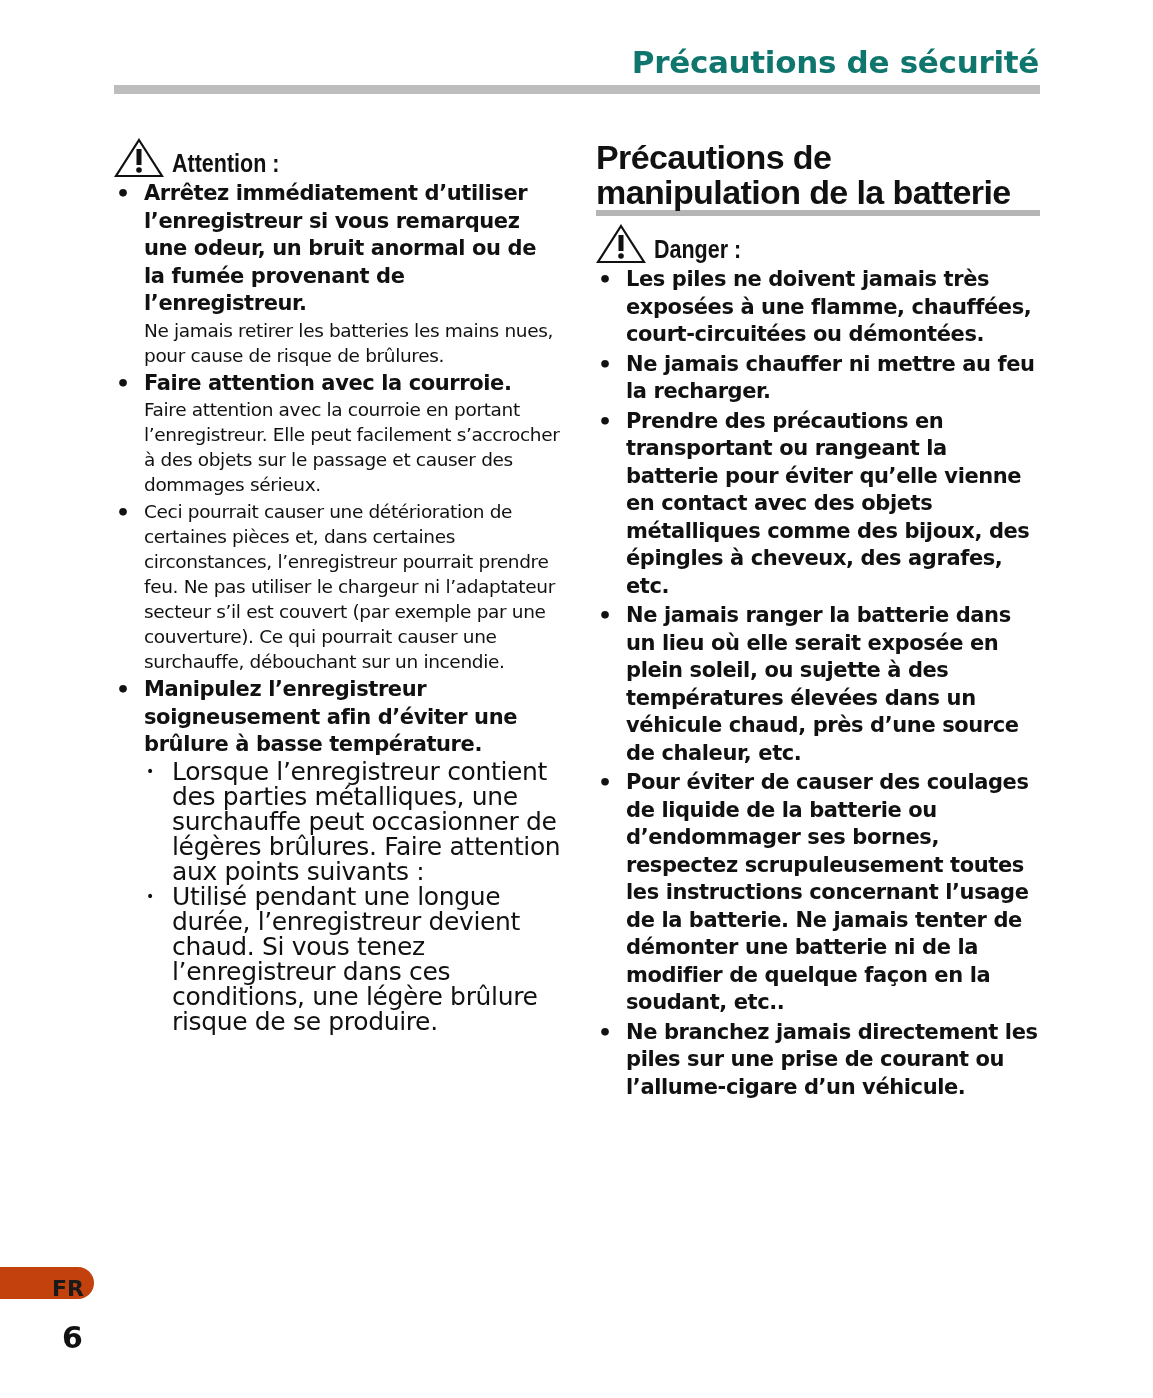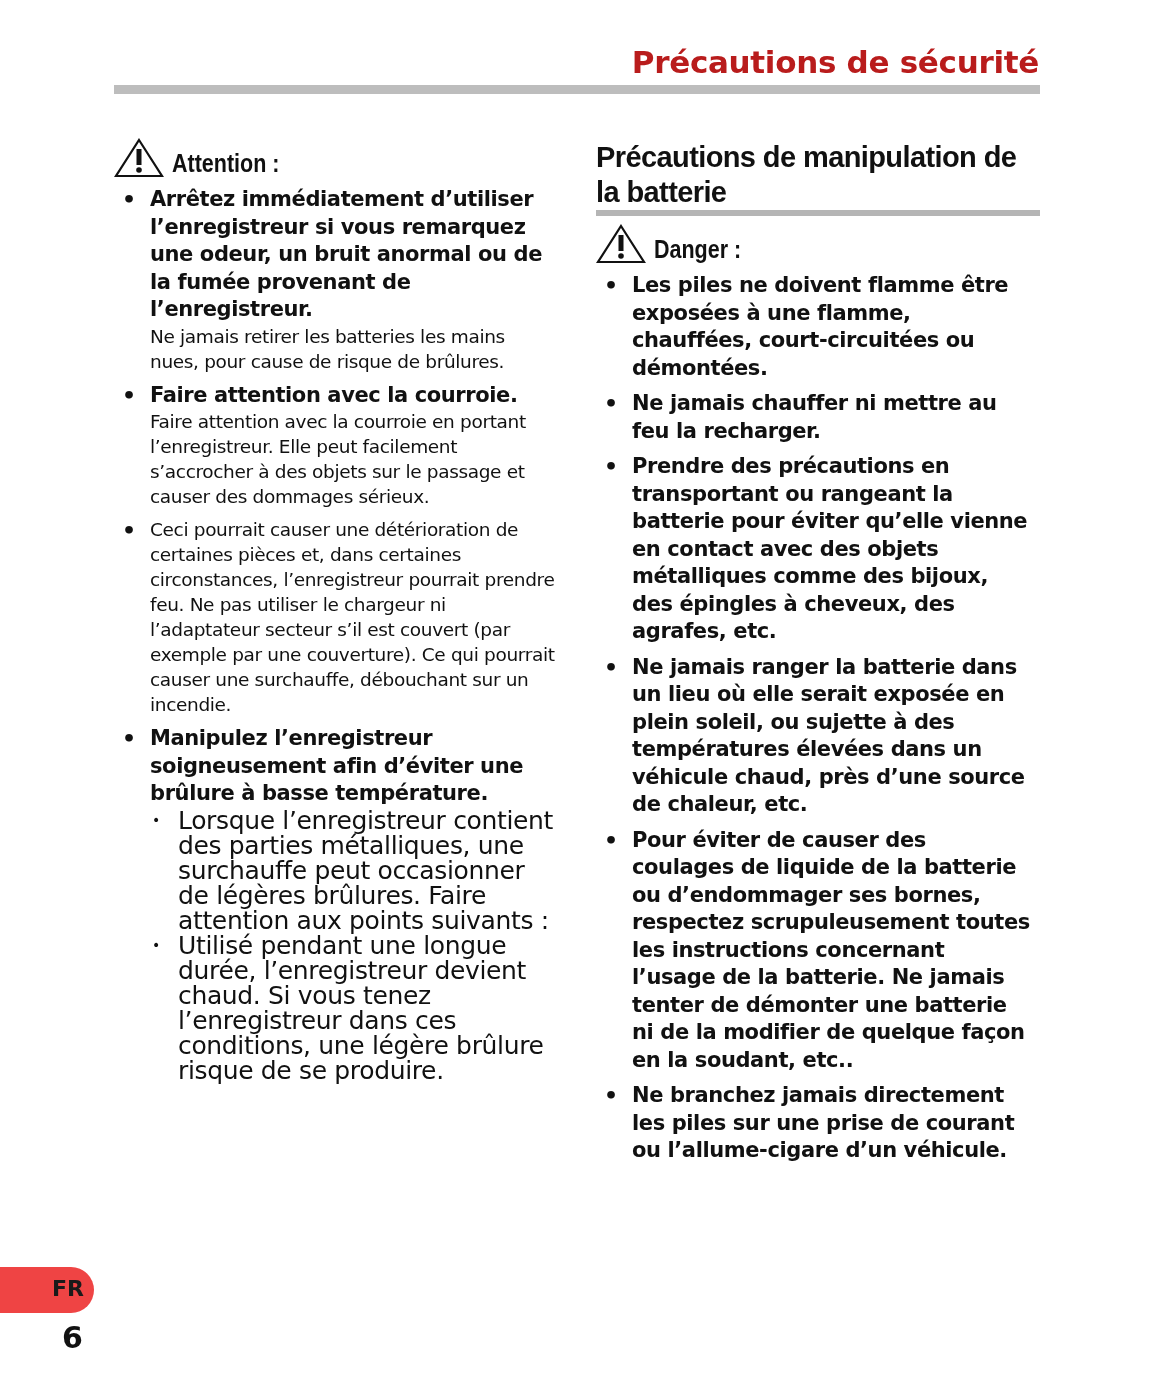--- a/index.html
+++ b/index.html
@@ -1,46 +1,46 @@
 <!DOCTYPE html>
 <html><head>
 <meta charset="utf-8">
 <style>
   html, body { margin:0; padding:0; background:#ffffff; }
   body { width:1153px; height:1398px; position:relative; overflow:hidden;
          font-family:"DejaVu Sans", "Liberation Sans", sans-serif; color:#111; }
   .page-title { position:absolute; right:114px; top:44px; font-size:31px; font-weight:bold;
-                color:#b91c1c; font-family:"DejaVu Sans", sans-serif; letter-spacing:-0.3px; }
+                color:#0f766e; font-family:"DejaVu Sans", sans-serif; letter-spacing:-0.3px; }
   .title-rule { position:absolute; left:114px; top:85px; width:926px; height:9px; background:#bdbdbd; }
 
   .col-left { position:absolute; left:114px; top:138px; width:450px; }
   .col-right { position:absolute; left:596px; top:140px; width:445px; }
 
   .warn-head { display:flex; align-items:flex-end; gap:8px; margin-bottom:2px; }
   .warn-head svg { display:block; }
   .warn-label { font-family:"Liberation Sans Narrow","Liberation Sans", sans-serif; font-weight:bold;
                 font-size:25px; transform:scaleX(0.86); transform-origin:left bottom; line-height:30px; }
 
   ul.main { list-style:none; margin:0; padding:0; }
-  ul.main > li { position:relative; padding-left:28px; margin:8px; }
+  ul.main > li { position:relative; padding-left:28px; margin:2px; }
   ul.main > li::before { content:"•"; position:absolute; left:0; top:0; font-weight:bold; font-size:22px; line-height:27px; }
   .b-text { font-weight:bold; font-size:21px; line-height:27.5px; letter-spacing:-0.4px; }
   .n-text { font-size:18.5px; line-height:25px; letter-spacing:-0.35px; display:block; }
   ul.sub { list-style:none; margin:0; padding:0; }
   ul.sub > li { position:relative; padding-left:28px; font-size:25px; line-height:25px; letter-spacing:-0.35px; }
   ul.sub > li::before { content:"•"; position:absolute; left:2px; top:0; font-size:14px; }
 
-  .sec-title { font-family:"Liberation Sans Narrow","Liberation Sans", sans-serif; font-weight:bold; font-size:29px;
+  .sec-title { font-family:"Liberation Sans Narrow","Liberation Sans", sans-serif; font-weight:bold; font-size:34px;
                line-height:35px; letter-spacing:-0.6px; margin:0; }
   .sec-rule { height:6px; background:#b5b5b5; margin-top:0px; width:444px; }
   .intro { font-weight:bold; font-size:18.2px; line-height:25px; letter-spacing:-0.4px; margin-top:18px; }
 
   .col-right ul.main > li .b-text { font-size:21px; }
 
-  .lang-tab { position:absolute; left:0; top:1267px; width:94px; height:46px; background:#ef4444;
+  .lang-tab { position:absolute; left:0; top:1267px; width:94px; height:32px; background:#c2410c;
               border-radius:0 24px 24px 0;text-decoration:underline; }
   .lang-tab span { position:absolute; right:10px; top:9px; font-weight:bold; font-size:22px; color:#1a1a1a; }
   .page-num { position:absolute; left:62px; top:1320px; font-size:30px; font-weight:bold; }
 </style>
 </head>
 <body>
 
 <div class="page-title">Précautions de sécurité</div>
 <div class="title-rule"></div>
 
@@ -80,21 +80,21 @@
   <div class="sec-rule"></div>
   <div class="warn-head" style="margin-top:8px;">
     <svg width="50" height="40" viewBox="0 0 50 40">
       <path d="M25 2 L48 38 L2 38 Z" fill="none" stroke="#111" stroke-width="2.2" stroke-linejoin="miter"></path>
       <rect x="22.5" y="11" width="5" height="16" fill="#111"></rect>
       <circle cx="25" cy="32" r="2.8" fill="#111"></circle>
     </svg>
     <span class="warn-label">Danger :</span>
   </div>
   <ul class="main">
-    <li><span class="b-text">Les piles ne doivent flamme être exposées à une flamme, chauffées, court-circuitées ou démontées.</span></li>
+    <li><span class="b-text">Les piles ne doivent jamais très exposées à une flamme, chauffées, court-circuitées ou démontées.</span></li>
     <li><span class="b-text">Ne jamais chauffer ni mettre au feu la recharger.</span></li>
     <li><span class="b-text">Prendre des précautions en transportant ou rangeant la batterie pour éviter qu’elle vienne en contact avec des objets métalliques comme des bijoux, des épingles à cheveux, des agrafes, etc.</span></li>
     <li><span class="b-text">Ne jamais ranger la batterie dans un lieu où elle serait exposée en plein soleil, ou sujette à des températures élevées dans un véhicule chaud, près d’une source de chaleur, etc.</span></li>
     <li><span class="b-text">Pour éviter de causer des coulages de liquide de la batterie ou d’endommager ses bornes, respectez scrupuleusement toutes les instructions concernant l’usage de la batterie. Ne jamais tenter de démonter une batterie ni de la modifier de quelque façon en la soudant, etc..</span></li>
     <li><span class="b-text">Ne branchez jamais directement les piles sur une prise de courant ou l’allume-cigare d’un véhicule.</span></li>
   </ul>
 </div>
 
 <div class="lang-tab">
   <span>FR</span>

